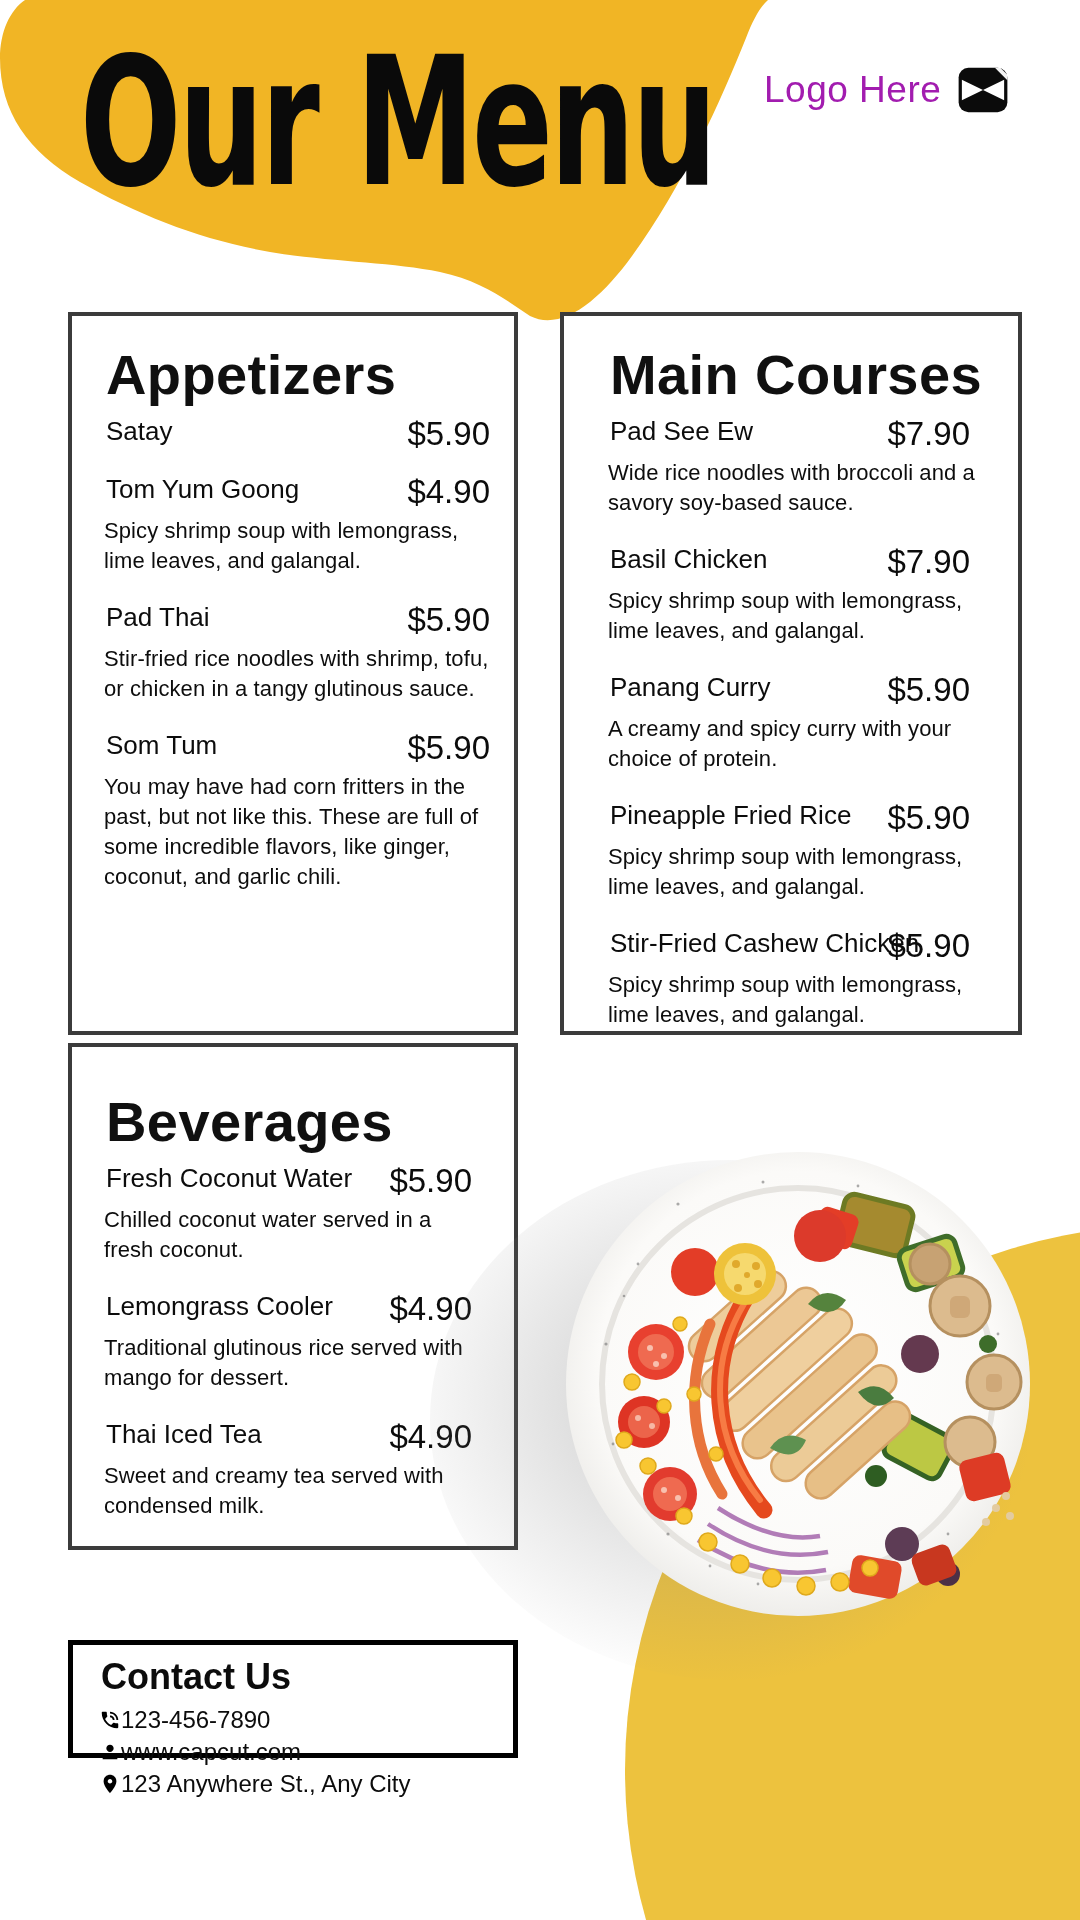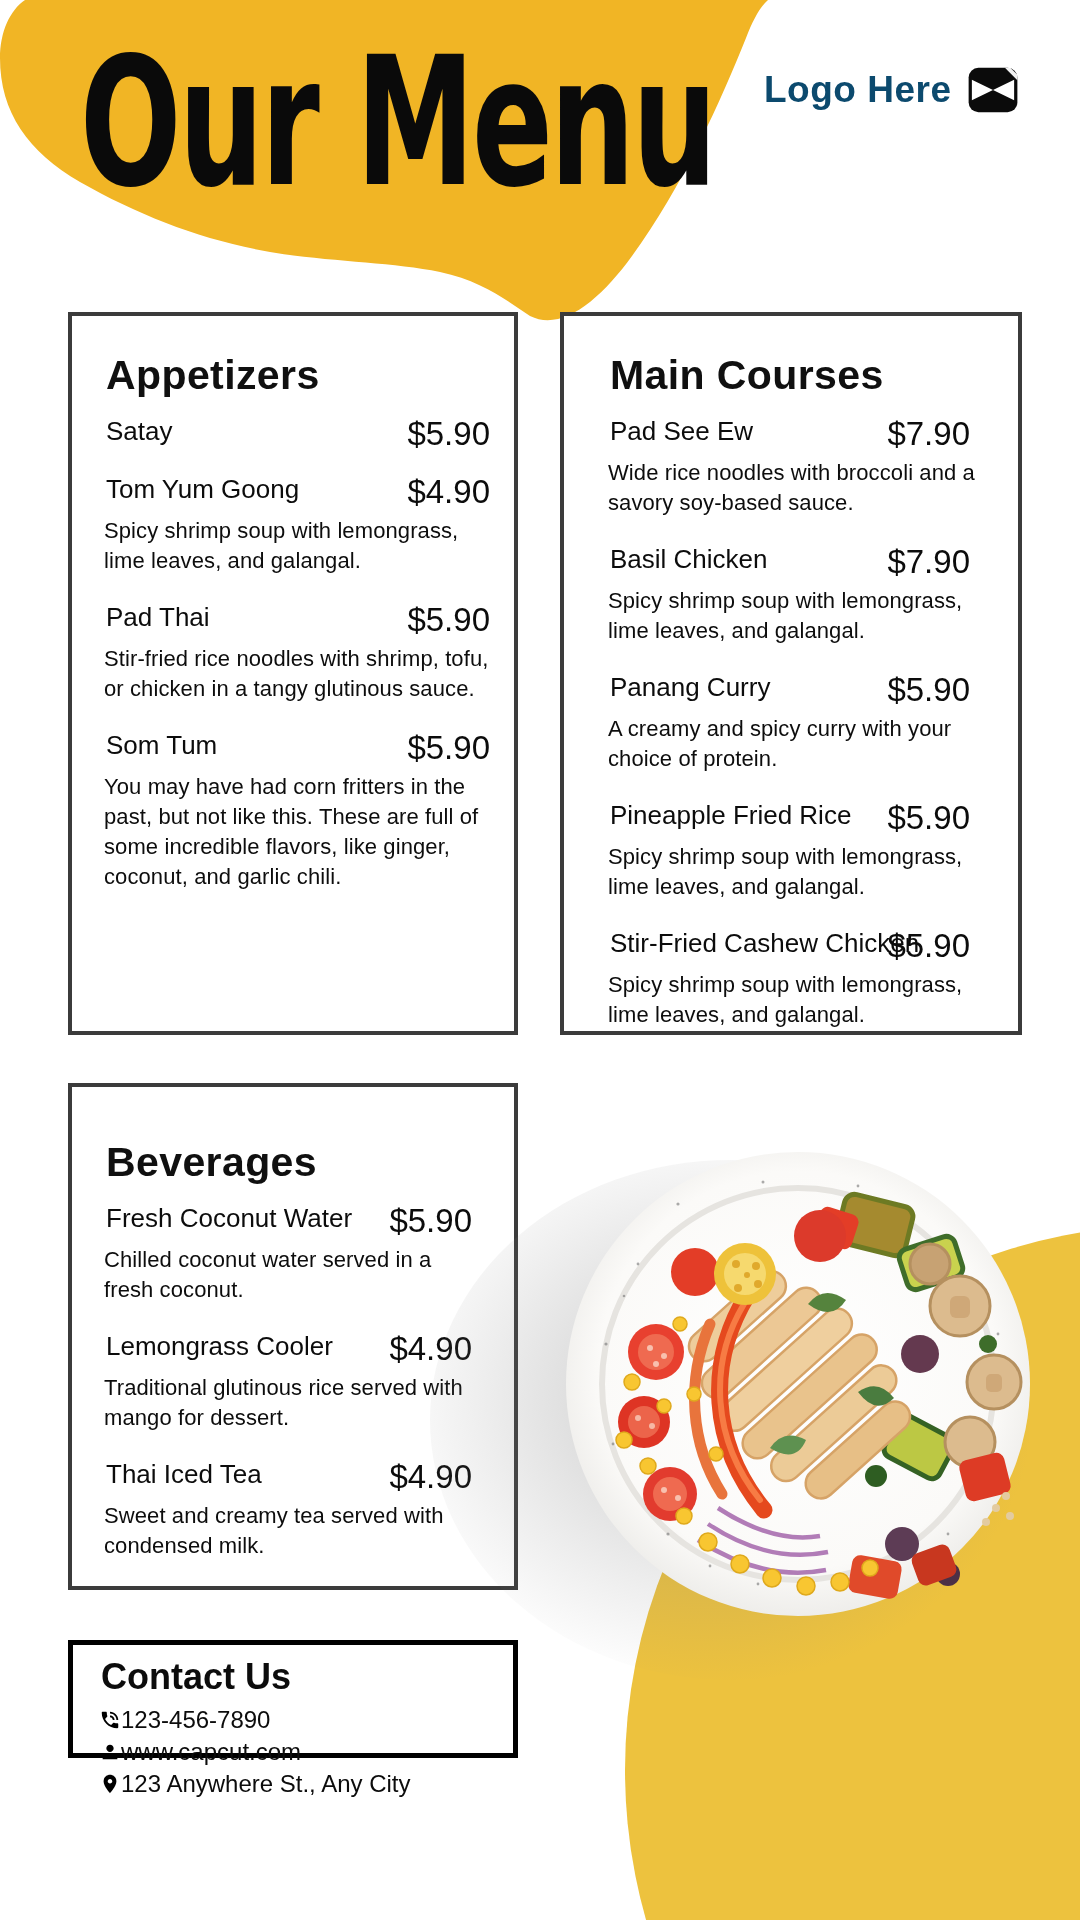--- a/index.html
+++ b/index.html
@@ -8,29 +8,29 @@
 
   
   .blob-top{position:absolute;left:0;top:0;width:800px;height:340px;z-index:1;}
   .blob-bottom{position:absolute;left:625px;top:1225px;width:1090px;height:1090px;border-radius:50%;background:#EDC23E;z-index:1;}
 
   
   .menu-title{position:absolute;left:80px;top:34px;z-index:3;font-family:"DejaVu Sans",sans-serif;
     font-weight:bold;font-size:178px;line-height:1;letter-spacing:-4px;color:#0a0a0a;
     transform:scaleX(0.67);transform-origin:left top;white-space:nowrap;}
   .logo{position:absolute;left:764px;top:64px;z-index:3;display:flex;align-items:center;gap:15px;}
-  .logo-text{font-size:37px;color:#0c4a6e;letter-spacing:0.5px;font-weight:bold;}
+  .logo-text{font-size:37px;color:#a21caf;letter-spacing:0.5px;}
   .logo-icon svg{display:block;width:54px;height:52px;}
 
   
   .box{position:absolute;background:#ffffff;border:4px solid #3B3B3B;box-sizing:border-box;z-index:2;}
   #box-appetizers{left:68px;top:312px;width:450px;height:723px;padding:36px 22px 0 32px;}
   #box-main{left:560px;top:312px;width:462px;height:723px;padding:36px 32px 0 44px;}
-  #box-beverages{left:68px;top:1083px;width:450px;height:507px;padding:52px 36px 0 32px;}
-  .section-title{font-size:41px;line-height:46px;margin:0 0 16px 2px;color:#101010;letter-spacing:0.4px;}
+  #box-beverages{left:68px;top:1043px;width:450px;height:507px;padding:52px 36px 0 32px;}
+  .section-title{font-size:56px;line-height:46px;margin:0 0 16px 2px;color:#101010;letter-spacing:0.4px;}
   .item{margin-top:24px;}
   .item:first-of-type{margin-top:0;}
   .row{position:relative;height:34px;}
   .name{position:absolute;left:2px;bottom:0;font-size:26px;line-height:34px;white-space:nowrap;color:#0c0c0c;}
   .price{position:absolute;right:2px;bottom:-3px;font-size:33px;line-height:34px;color:#0c0c0c;}
   #box-main .price{right:16px;}
   #box-beverages .price{right:6px;}
   .desc{margin-top:10px;font-size:22px;line-height:30px;color:#0d0d0d;letter-spacing:0.1px;}
 
   

